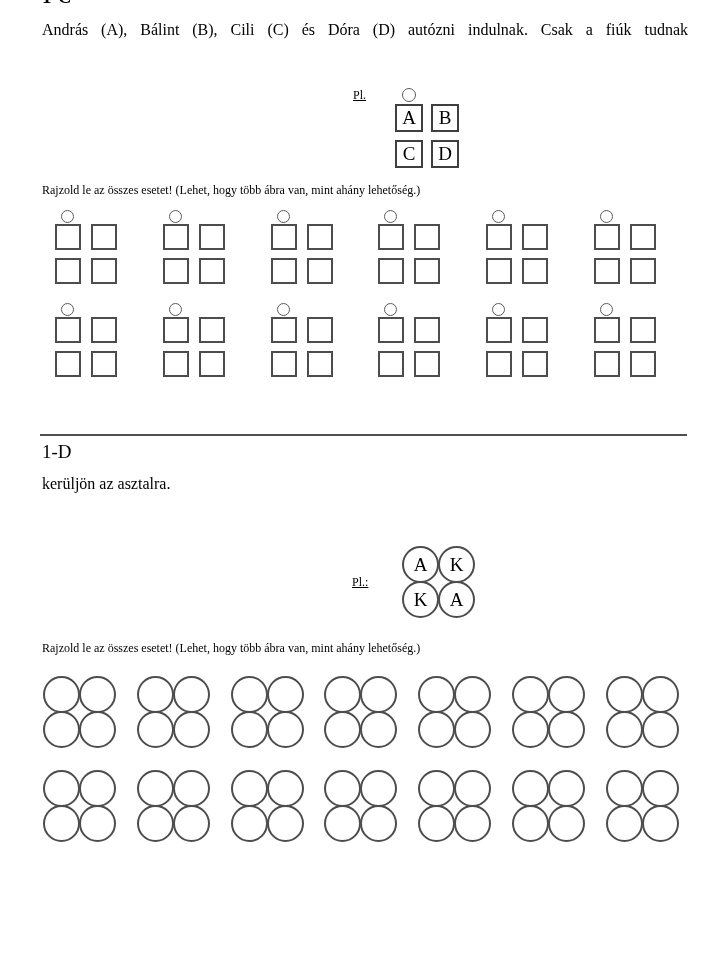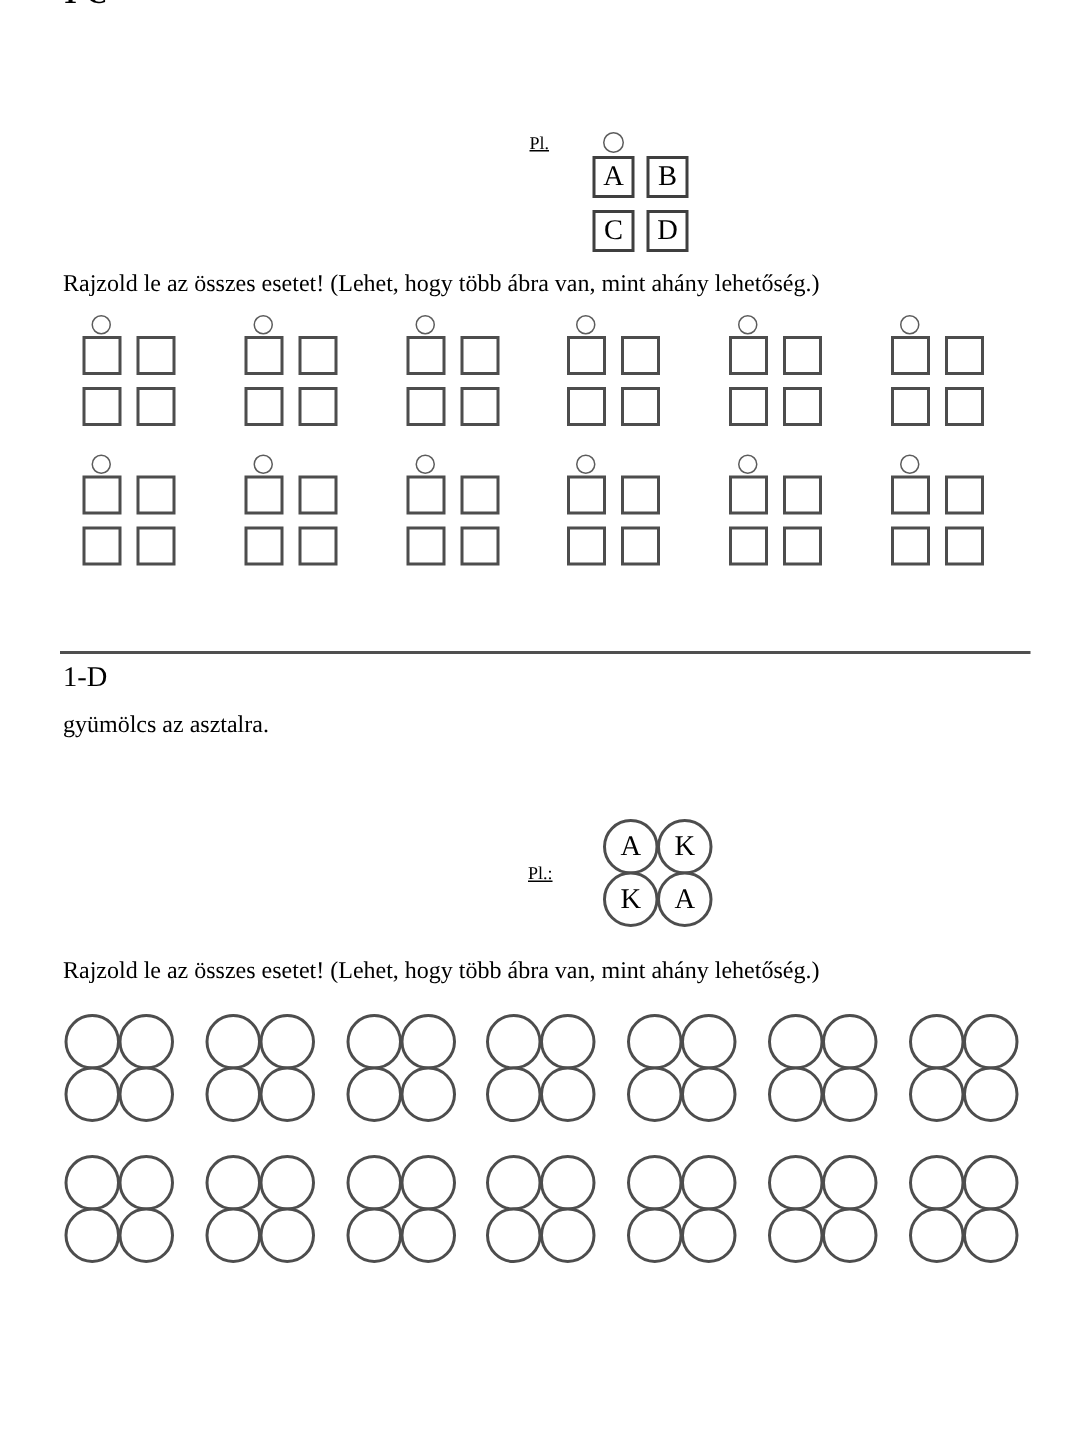--- a/index.html
+++ b/index.html
@@ -21,21 +21,21 @@
   }
 
   
   .para { position: absolute; left: 42px; width: 646px; font-size: 16px; line-height: 32px; }
   .para-c { top: 14px; }
   .para-d { top: 468px; }
   .line { text-align: justify; text-align-last: justify; white-space: normal; }
   .line.last { text-align-last: left; }
 
   
-  .instr { position: absolute; left: 42px; font-size: 16px; line-height: 32px; }
+  .instr { position: absolute; left: 42px; font-size: 12px; line-height: 32px; }
   .instr-c { top: 174px; }
   .instr-d { top: 632px; }
 
   
   .pl { position: absolute; font-size: 12px; line-height: 20px; text-decoration: underline; }
   .pl-c { left: 353px; top: 85px; }
   .pl-d { left: 352px; top: 572px; text-align: right; }
 
   
   .car { position: relative; width: 62px; }
@@ -82,20 +82,21 @@
   .heading-d { position: absolute; left: 42px; top: 441px; font-size: 19px; font-weight: normal; line-height: 22px; }
 </style>
 </head>
 <body>
 
 <div class="page">
 
   <div class="clipped-title">1-C</div>
 
   <div class="para para-c">
+    <div class="line">András (A), Bálint (B), Cili (C) és Dóra (D) autózni indulnak. Csak a fiúk tudnak</div>
   </div>
 
   <span class="pl pl-c">Pl.</span>
   <div class="car example-car">
     <div class="wheel"></div>
     <div class="seats">
       <div class="seat">A</div>
       <div class="seat">B</div>
       <div class="seat">C</div>
       <div class="seat">D</div>
@@ -224,21 +225,21 @@
       <div class="seat"></div>
       <div class="seat"></div>
     </div>
   </div>
 </div>
 
   <div class="rule"></div>
   <div class="heading-d">1-D</div>
 
   <div class="para para-d">
-    <div class="line last">gyümölcs az asztalra.</div>
+    <div class="line last">kerüljön az asztalra.</div>
   </div>
 
   <span class="pl pl-d">Pl.:</span>
   <div class="fruit-group example-fruit">
     <div class="fg-row">
       <div class="fcircle">A</div>
       <div class="fcircle">K</div>
     </div>
     <div class="fg-row">
       <div class="fcircle">K</div>

